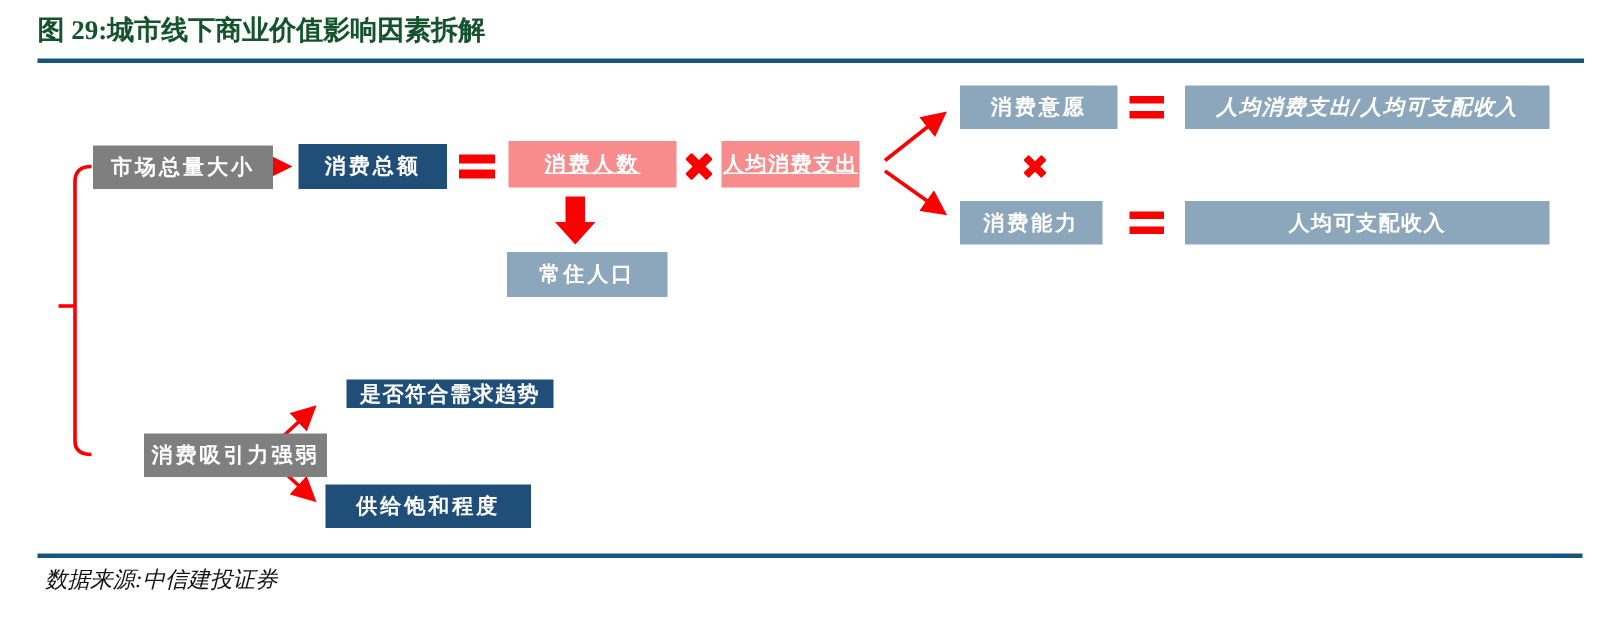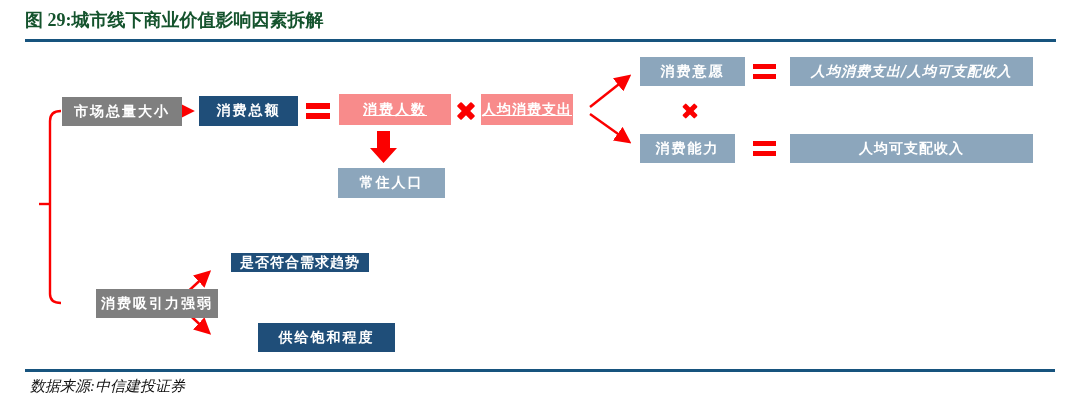--- a/index.html
+++ b/index.html
@@ -86,18 +86,18 @@
   <div class="box bluegray tight" style="left:790px;top:57px;width:243px;height:29px;font-style:italic;">人均消费支出/人均可支配收入</div>
 
   <div class="op-x x2"></div>
 
   <div class="box bluegray" style="left:640px;top:134px;width:95px;height:29px;">消费能力</div>
   <div class="op-eq eq3"></div>
   <div class="box bluegray tight" style="left:790px;top:134px;width:243px;height:29px;">人均可支配收入</div>
 
   <div class="box gray" style="left:60px;top:289px;width:122px;height:29px;margin-left:36px;">消费吸引力强弱</div>
   <div class="box navy tight" style="left:231px;top:253px;width:138px;height:19px;">是否符合需求趋势</div>
-  <div class="box navy" style="left:217px;top:323px;width:137px;height:29px;margin-left:41px;">供给饱和程度</div>
+  <div class="box navy" style="left:217px;top:323px;width:137px;height:29px;">供给饱和程度</div>
 
   <div class="rule rule-bottom"></div>
   <div class="source-note">数据来源:中信建投证券</div>
 
 </div>
 
 </body></html>

